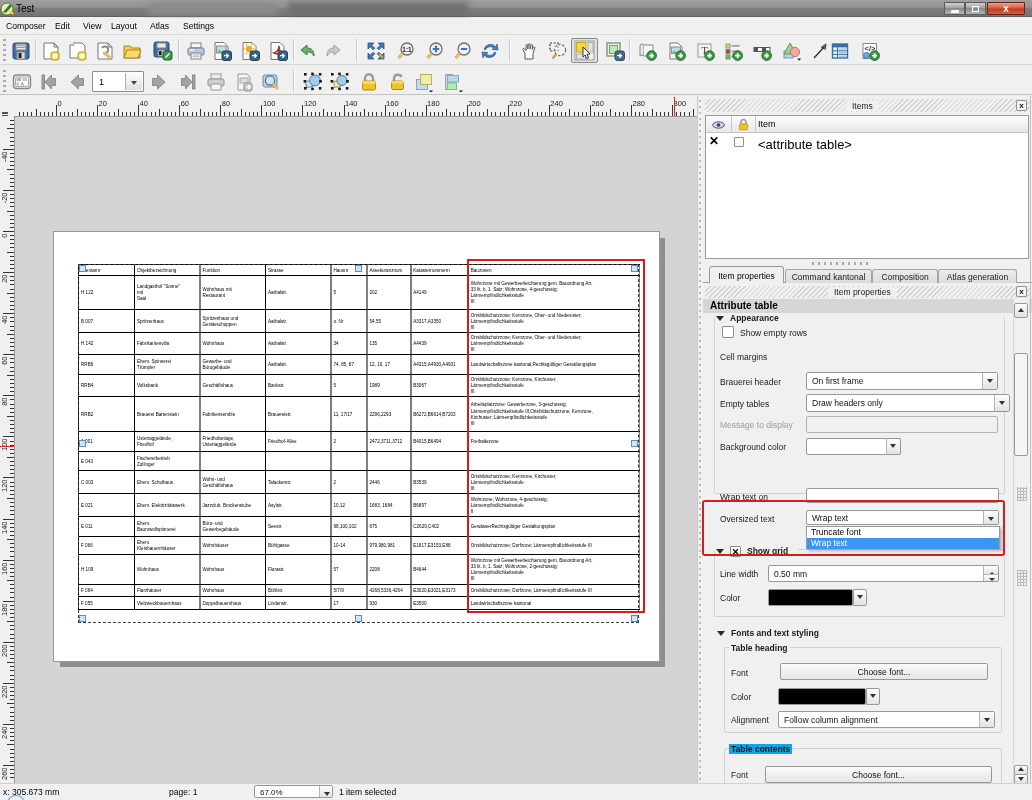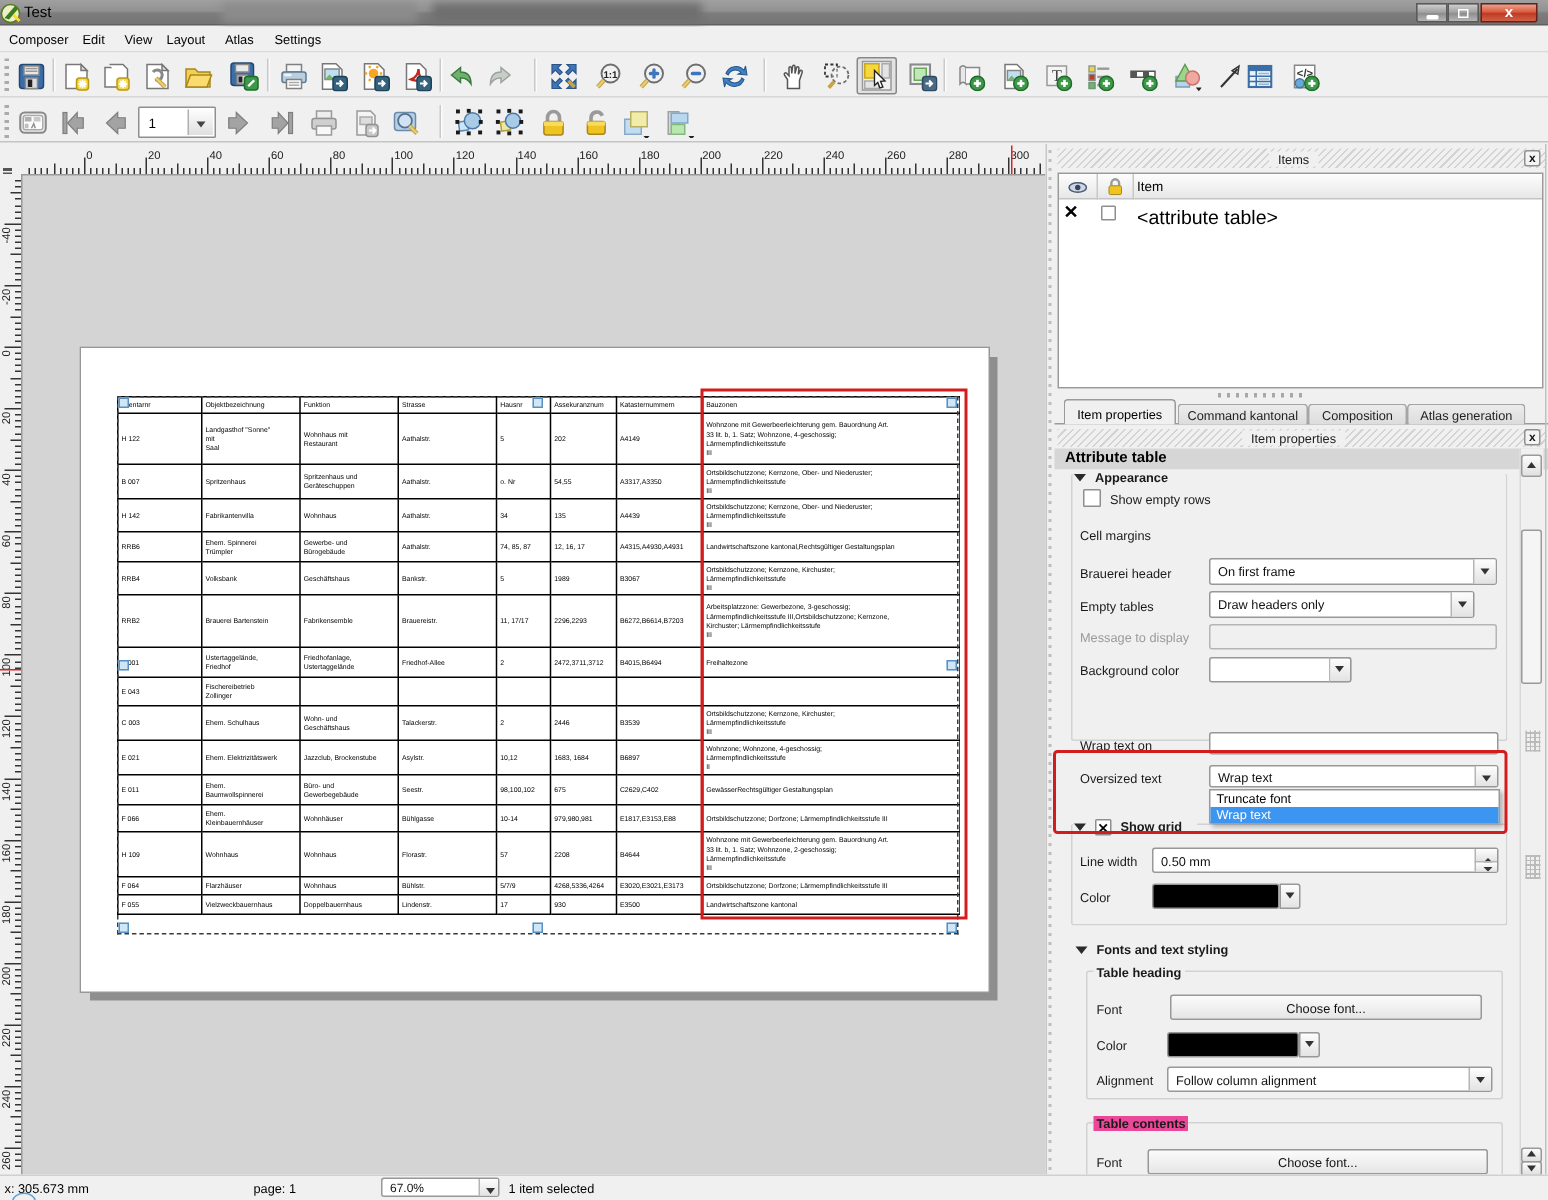--- a/index.html
+++ b/index.html
@@ -966,21 +966,21 @@
 <div class="a gb" style="left:11px;top:3px;width:291px;height:178px;border-top:none"></div>
 <div class="a cbx" style="left:19px;top:13px;width:12px;height:12px"></div>
 <div class="a lbl" style="left:37px;top:15px">Show empty rows</div>
 <div class="a lbl" style="left:17px;top:39px">Cell margins</div>
 <div class="a lbl" style="left:17px;top:64px">Brauerei header</div>
 <div class="a combo" style="left:103px;top:59px;width:192px;height:18px">
       <span class="tx">On first frame</span>
       <div class="cara"></div>
     </div>
 <div class="a lbl" style="left:17px;top:86px">Empty tables</div>
-<div class="a combo" style="left:103px;top:81px;width:177px;height:18px">
+<div class="a combo" style="left:103px;top:81px;width:204px;height:18px">
       <span class="tx">Draw headers only</span>
       <div class="cara"></div>
     </div>
 <div class="a lbl" style="left:17px;top:107px;color:#9a9a9a">Message to display</div>
 <div class="a" style="left:103px;top:103px;width:192px;height:17px;background:#f0f0f0;border:1px solid #b5b5b5;border-radius:2px"></div>
 <div class="a lbl" style="left:17px;top:129px">Background color</div>
 <div class="a" style="left:103px;top:125px;width:95px;height:17px;border:1px solid #989898;border-radius:2px;background:#fff"></div>
 <div class="a" style="left:183px;top:125px;width:15px;height:17px;border:1px solid #989898;border-left:1px solid #b5b5b5;border-radius:0 2px 2px 0;background:linear-gradient(180deg,#fdfdfd,#e3e3e3)"></div>
 <div class="a" style="left:187px;top:131px;border:3.5px solid transparent;border-top:4px solid #333"></div>
 <div class="a lbl" style="left:17px;top:179px">Wrap text on</div>
@@ -1017,21 +1017,21 @@
 <div class="a lbl" style="left:28px;top:379px">Color</div>
 <div class="a" style="left:75px;top:375px;width:88px;height:17px;border:1px solid #989898;border-radius:2px;background:#000"></div>
 <div class="a" style="left:163px;top:375px;width:14px;height:17px;border:1px solid #989898;border-radius:0 2px 2px 0;background:linear-gradient(180deg,#fdfdfd,#e3e3e3)"></div>
 <div class="a" style="left:166.5px;top:381px;border:3.5px solid transparent;border-top:4px solid #333"></div>
 <div class="a lbl" style="left:28px;top:402px">Alignment</div>
 <div class="a combo" style="left:75px;top:398px;width:217px;height:17px">
       <span class="tx">Follow column alignment</span>
       <div class="cara"></div>
     </div>
 <div class="a gb" style="left:21px;top:435px;width:278px;height:40px;border-bottom:none"></div>
-<div class="a lbl" style="left:26px;top:431px;font-weight:bold;background:#ec4899;padding:0 2px">Table contents</div>
+<div class="a lbl" style="left:26px;top:431px;font-weight:bold;background:#0ea5e9;padding:0 2px">Table contents</div>
 <div class="a lbl" style="left:28px;top:457px">Font</div>
 <div class="a btn" style="left:62px;top:453px;width:227px;height:17px;line-height:16px">Choose font...</div>
 </div>
 <div class="a" style="left:702px;top:500px;width:303px;height:56px;border:2px solid #d51c1c;border-radius:3px;z-index:8"></div>
 <div class="a" style="left:1013px;top:299px;width:16px;height:484px;background:#f0f0f0;border-left:1px solid #d8d8d8"></div>
 <div class="a" style="left:1014px;top:303px;width:14px;height:15px;background:linear-gradient(180deg,#fcfcfc,#e0e0e0);border:1px solid #9a9a9a;border-radius:2px">
     <div class="a" style="left:3px;border-bottom:4px solid #333;top:4px;border-left:3.5px solid transparent;border-right:3.5px solid transparent"></div>
   </div>
 <div class="a" style="left:1014px;top:353px;width:14px;height:103px;background:#f5f5f5;border:1px solid #9a9a9a;border-radius:2px"></div>
 <div class="a" style="left:1017px;top:487px;width:10px;height:14px;background:repeating-linear-gradient(0deg,#bbb 0 1px,transparent 1px 3px),repeating-linear-gradient(90deg,#bbb 0 1px,transparent 1px 3px)"></div>

